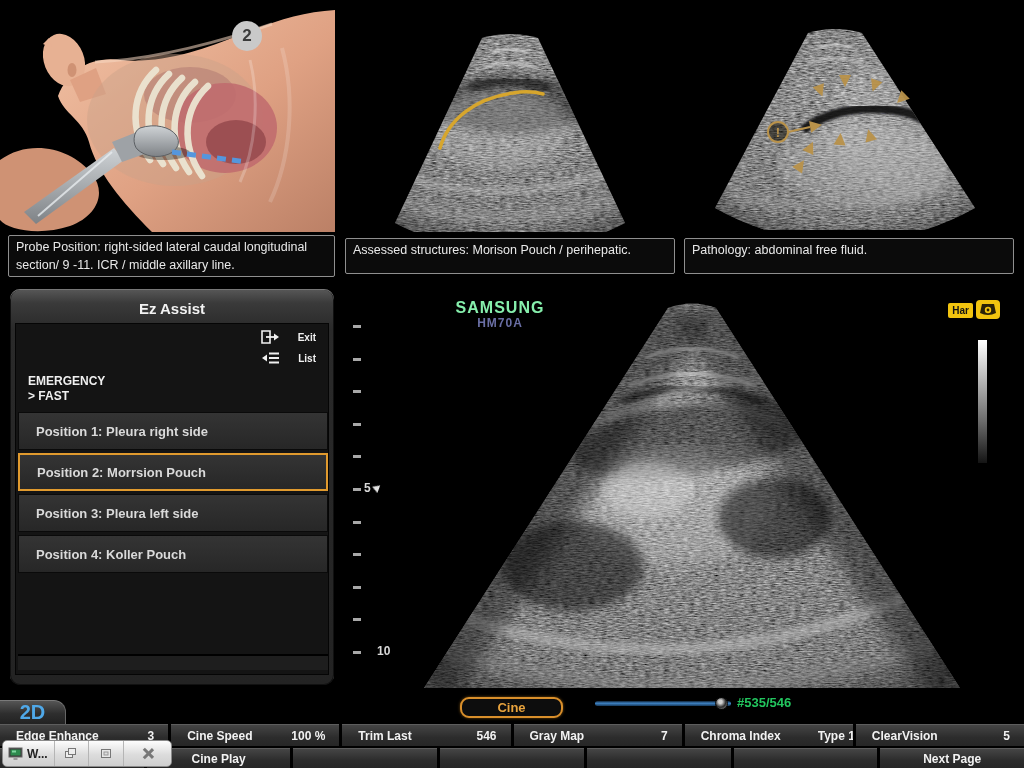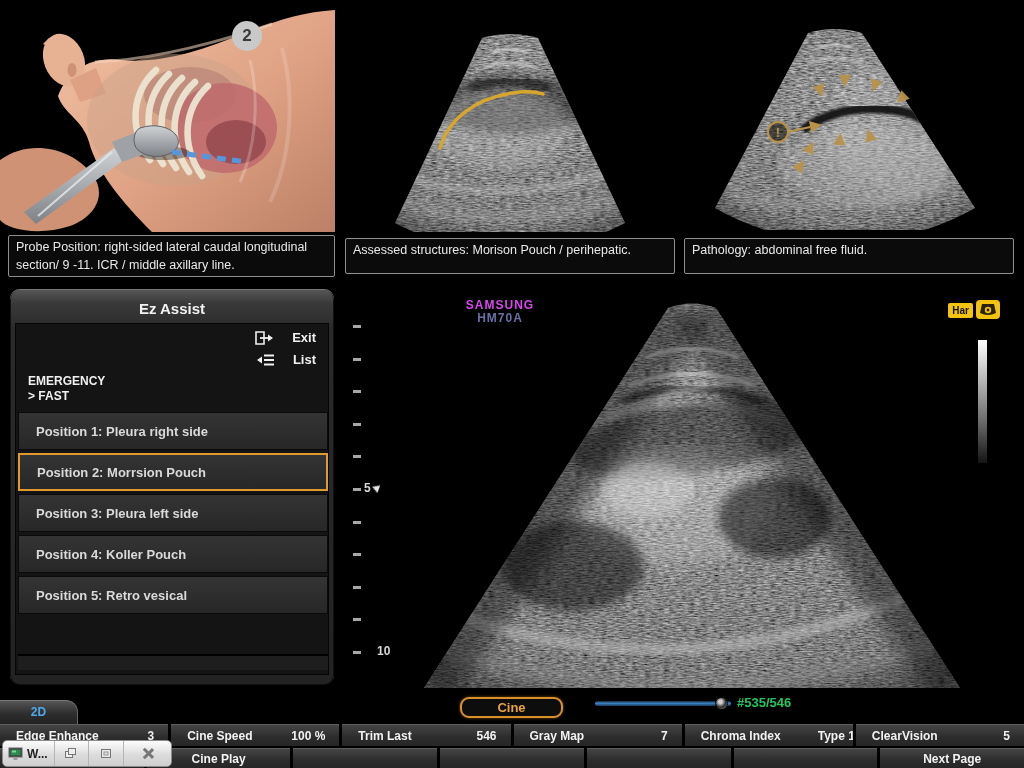--- a/index.html
+++ b/index.html
@@ -12,36 +12,36 @@
              color:#e9e9e9; font-size:12.5px; line-height:1.42; padding:3px 7px; }
 
   
   .ez { left:10px; top:289px; width:324px; height:396px; border-radius:10px;
         background:linear-gradient(180deg,#585858 0,#3a3a3a 14px,#2a2a2a 40px,#232323 100%);
         box-shadow:inset 0 1px 0 #777, inset 0 0 0 1px #111; }
   .ez-title { text-align:center; color:#f2f2f2; font-weight:bold; font-size:15px; padding-top:11px; }
   .ez-body { position:absolute; left:5px; top:34px; width:314px; height:352px;
              background:#141414; border:1px solid #050505; }
   .ez-actions { position:absolute; right:12px; top:6px; text-align:right; }
-  .ez-btn { color:#f0f0f0; font-weight:bold; font-size:13px; margin-bottom:7px; cursor:default;
+  .ez-btn { color:#f0f0f0; font-weight:bold; font-size:10px; margin-bottom:7px; cursor:default;
             display:flex; align-items:center; justify-content:flex-end; gap:18px;text-align:center; }
   .ez-cat { position:absolute; left:12px; top:50px; color:#f0f0f0; font-weight:bold; font-size:12px; }
   .ez-sub { position:absolute; left:12px; top:65px; color:#f0f0f0; font-weight:bold; font-size:12px; }
   .ez-items { position:absolute; left:2px; top:88px; width:310px; }
   .ez-item { height:38px; margin-bottom:3px; display:flex; align-items:center; padding-left:17px;
              background:linear-gradient(180deg,#343434,#272727);
              border:1px solid #0a0a0a; color:#dadada; font-weight:bold; font-size:13px; }
   .ez-item.selected { border:2px solid #e09a2e; }
   .ez-footer { position:absolute; left:2px; bottom:4px; width:310px; height:16px;
                background:#1e1e1e; border-top:2px solid #000; }
 
   
   .main-view { left:345px; top:288px; width:679px; height:400px; }
   .brand { left:110px; top:11px; width:90px; text-align:center; line-height:1.1; }
-  .brand .l1 { color:#d946ef; font-weight:bold; font-size:12px; letter-spacing:1px; }
+  .brand .l1 { color:#86efac; font-weight:bold; font-size:16px; letter-spacing:1px; }
   .brand .l2 { color:#6a6fa5; font-weight:bold; font-size:12px; letter-spacing:1px; }
   .tick { position:absolute; left:8px; width:8px; height:3px; background:#a8a8a8; }
   .depth-label { position:absolute; color:#d8d8d8; font-weight:bold; font-size:12px; }
   .depth-cursor { position:absolute; width:0; height:0; border-left:7px solid #e4e4e4;
                   border-top:4px solid transparent; border-bottom:4px solid transparent;
                   transform:rotate(200deg); filter:drop-shadow(0 0 1px #000); }
   .har-badge { left:603px; top:15px; width:25px; height:15px; background:#f2c40f; color:#141414;
                border-radius:2px; font-size:10px; font-weight:bold; text-align:center; line-height:15px; }
   .probe-badge { left:631px; top:12px; width:24px; height:19px; background:#f2c40f; border-radius:4px; }
   .graybar { left:633px; top:52px; width:9px; height:123px;
@@ -55,24 +55,24 @@
   .slider .track { position:absolute; left:0; top:5px; width:136px; height:5px; border-radius:3px;
                    background:linear-gradient(180deg,#0e2236,#3f83c4 45%,#153а57 100%);
                    background:linear-gradient(180deg,#0e2236,#3f83c4 45%,#15385a);
                    box-shadow:0 1px 0 #000; }
   .slider .knob { position:absolute; left:120px; top:1px; width:13px; height:13px; border-radius:50%;
                   background:radial-gradient(circle at 40% 35%, #cfcfcf 0 18%, #2a2a2a 55%, #8c8c8c 90%);
                   border:1px solid #0a0a0a; }
   .frame-counter { left:737px; top:695px; color:#22c55e; font-weight:bold; font-size:13px; }
 
   
-  .tab2d { left:0; top:700px; width:78px; height:24px;
+  .tab2d { left:0; top:700px; width:66px; height:24px;
            background:linear-gradient(180deg,#555,#2e2e2e 55%,#222);
            border-top-right-radius:12px; border-top:1px solid #7a7a7a; border-right:1px solid #666;
-           color:#4fa8e8; font-weight:bold; font-size:12px; text-align:center; line-height:23px; }
+           color:#4fa8e8; font-weight:bold; font-size:20px; text-align:center; line-height:23px; }
   .ctlrow { left:0; width:1024px; display:flex; gap:3px; background:#000; }
   .row1 { top:724px; height:22px; }
   .row2 { top:748px; height:20px; }
   .cell { flex:1 1 0; background:linear-gradient(180deg,#454545,#2c2c2c 60%,#262626);
           border-top:1px solid #5d5d5d; display:flex; align-items:center;
           color:#f2f2f2; font-weight:bold; font-size:12px; overflow:hidden; }
   .cell .lbl { padding-left:16px; white-space:nowrap; }
   .cell .val { margin-left:auto; padding-right:14px; white-space:nowrap; }
   .cell .val.clip { max-width:46px; overflow:hidden; padding-right:0; margin-right:-2px; }
   .cell.center { justify-content:center;align-items:center; }
@@ -277,23 +277,20 @@
         </div>
       <div class="ez-item selected">
           <span>Position 2: Morrsion Pouch</span>
         </div>
       <div class="ez-item">
           <span>Position 3: Pleura left side</span>
         </div>
       <div class="ez-item">
           <span>Position 4: Koller Pouch</span>
         </div>
-      <div class="ez-item">
-          <span>Position 5: Retro vesical</span>
-        </div>
     </div>
     <div class="ez-footer"></div>
   </div>
 </div>
 
 <div class="abs main-view">
   <svg width="679" height="400" viewBox="0 0 679 400">
     <clipPath id="fanMain">
         <path d="M323 20 L79 400 A 468 468 0 0 0 615 400 L371 20 Q347 11 323 20 Z"></path>
       </clipPath>

